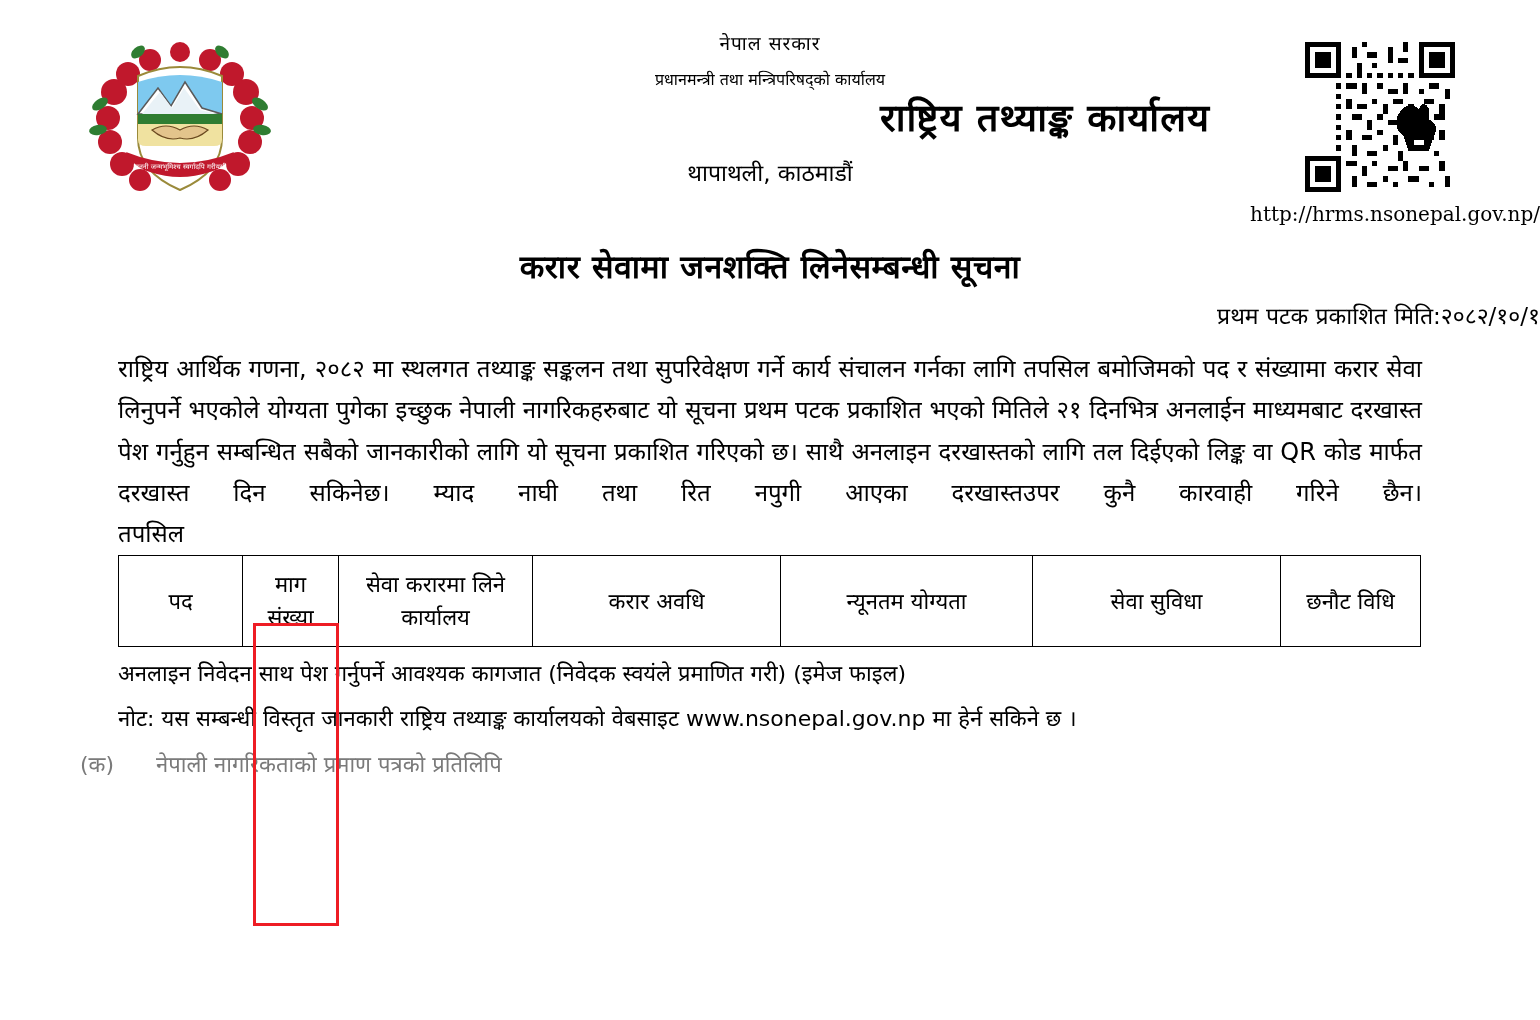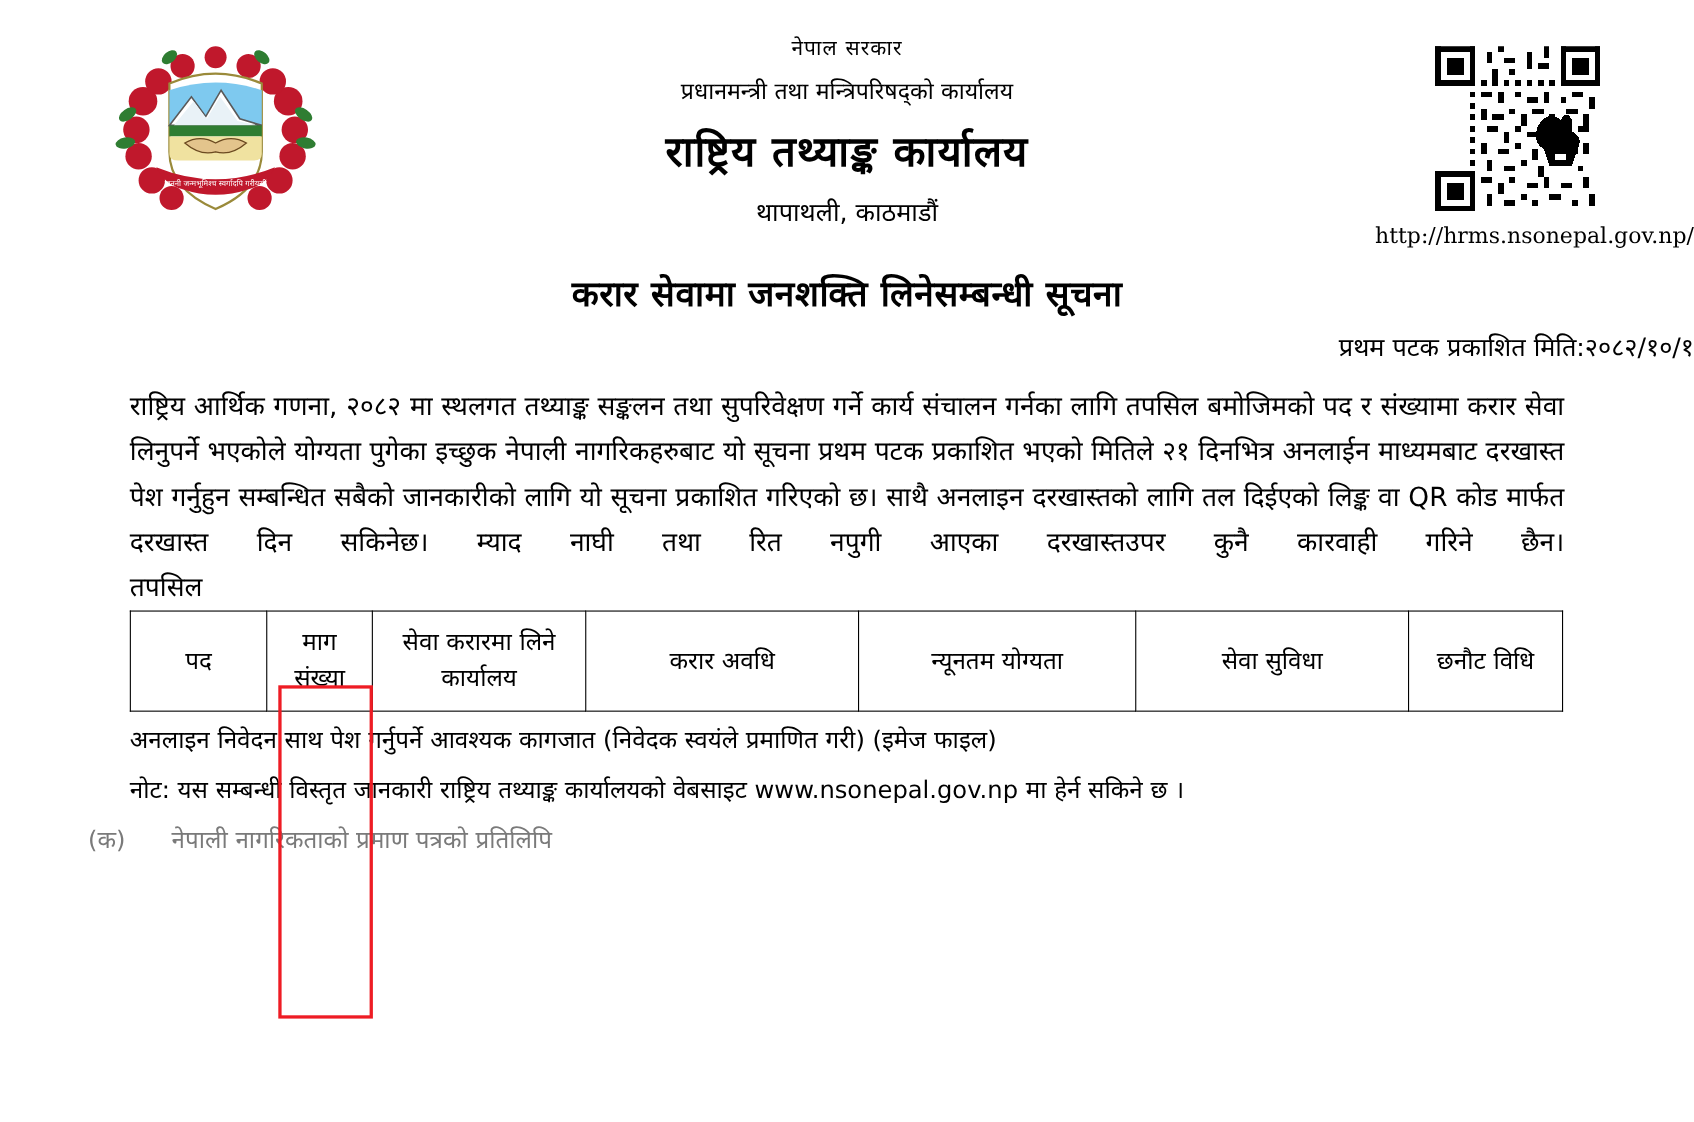--- a/index.html
+++ b/index.html
@@ -23,46 +23,46 @@
     padding: 0;
   }
 
   
   .header {
     position: relative;
     height: 228px;
   }
   .emblem {
     position: absolute;
-    left: 96px;
+    left: 80px;
     top: 30px;
     width: 200px;
     height: 190px;
   }
   .header-center {
     position: absolute;
     left: 330px;
     top: 30px;
     width: 880px;
     text-align: center;
   }
   .line-gov {
     font-size: 19px;
     letter-spacing: 1px;
     margin-bottom: 12px;
   }
   .line-office {
-    font-size: 21px;
-    margin-bottom: 14px;
+    font-size: 16px;
   }
   .line-main {
     font-size: 38px;
     font-weight: bold;
     letter-spacing: 1px;
     margin-bottom: 14px;
+    text-align: right;
   }
   .line-addr {
     font-size: 23px;
   }
   .qr-wrap {
     position: absolute;
     right: 60px;
     top: 42px;
     width: 200px;
     text-align: center;

